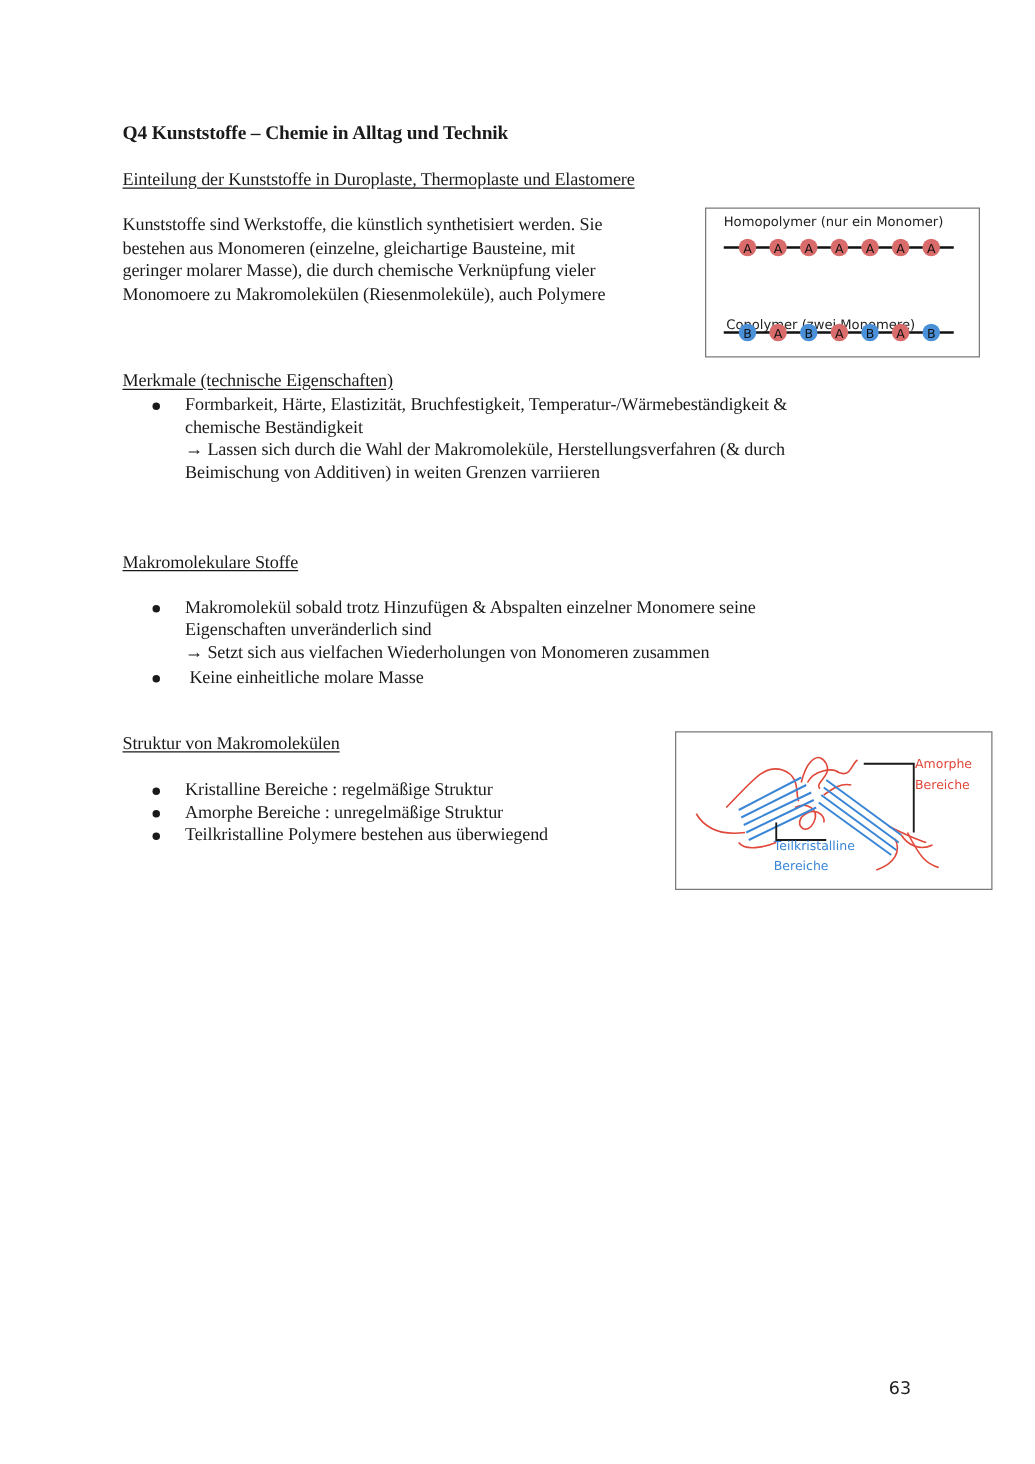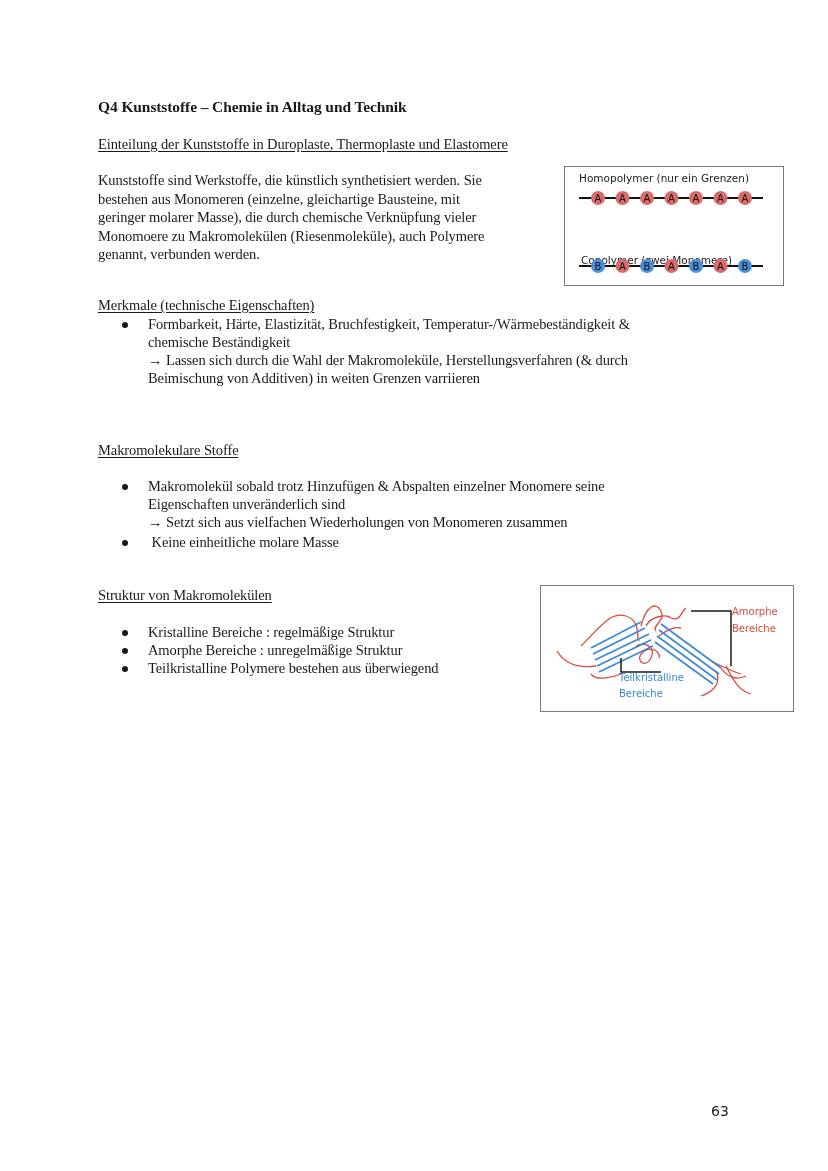--- a/index.html
+++ b/index.html
@@ -29,25 +29,24 @@
 <div class="page">
 
   <div class="t title">Q4 Kunststoffe – Chemie in Alltag und Technik</div>
 
   <div class="t h1 u">Einteilung der Kunststoffe in Duroplaste, Thermoplaste und Elastomere</div>
   <div class="t intro">
     <div>Kunststoffe sind Werkstoffe, die künstlich synthetisiert werden. Sie</div>
     <div>bestehen aus Monomeren (einzelne, gleichartige Bausteine, mit</div>
     <div>geringer molarer Masse), die durch chemische Verknüpfung vieler</div>
     <div>Monomoere zu Makromolekülen (Riesenmoleküle), auch Polymere</div>
-    <div>genannt, verbunden werden.</div>
   </div>
 
   <div class="fig fig1">
-    <div class="fig-label" style="left:14px;top:5px;">Homopolymer (nur ein Grenzen)</div>
+    <div class="fig-label" style="left:14px;top:5px;">Homopolymer (nur ein Monomer)</div>
     <svg id="homo-chain" width="218" height="30" style="position:absolute;left:0;top:18px;">
         <line x1="14" x2="198" y1="13" y2="13" stroke="#111" stroke-width="2"></line>
         <circle cx="33" cy="13" r="7" fill="#d96b6b"></circle>
         <text x="33" y="17" text-anchor="middle" font-size="10" font-family="DejaVu Sans, sans-serif" fill="#111">A</text>
         <circle cx="57.5" cy="13" r="7" fill="#d96b6b"></circle>
         <text x="57.5" y="17" text-anchor="middle" font-size="10" font-family="DejaVu Sans, sans-serif" fill="#111">A</text>
         <circle cx="82" cy="13" r="7" fill="#d96b6b"></circle>
         <text x="82" y="17" text-anchor="middle" font-size="10" font-family="DejaVu Sans, sans-serif" fill="#111">A</text>
         <circle cx="106.5" cy="13" r="7" fill="#d96b6b"></circle>
         <text x="106.5" y="17" text-anchor="middle" font-size="10" font-family="DejaVu Sans, sans-serif" fill="#111">A</text>

